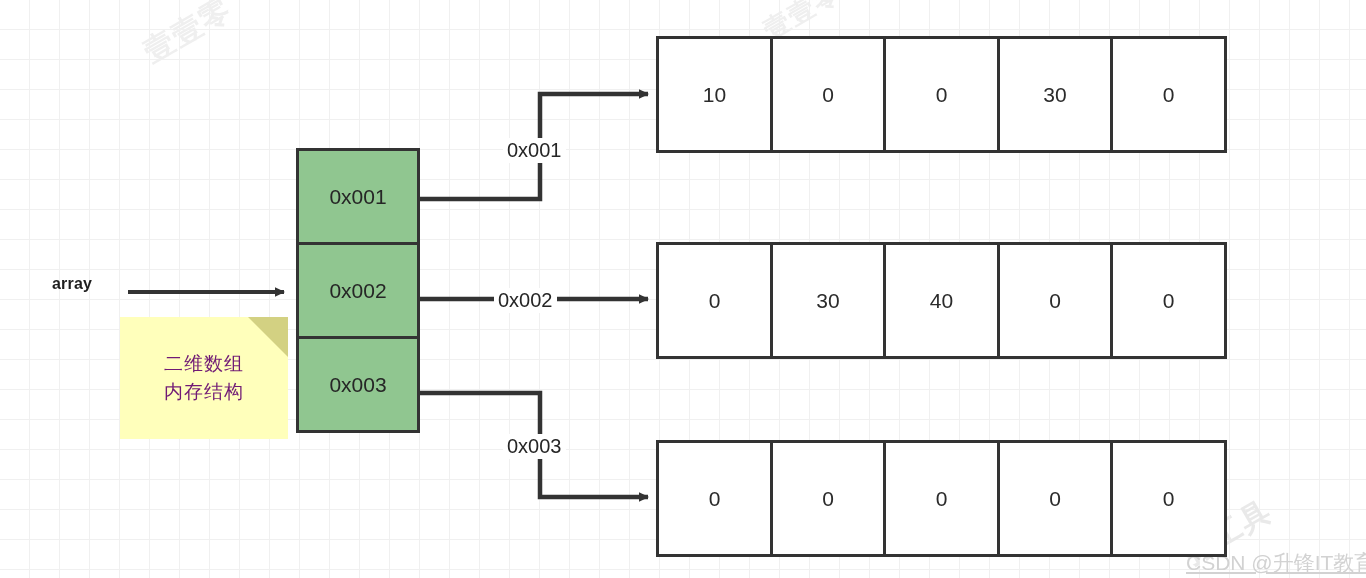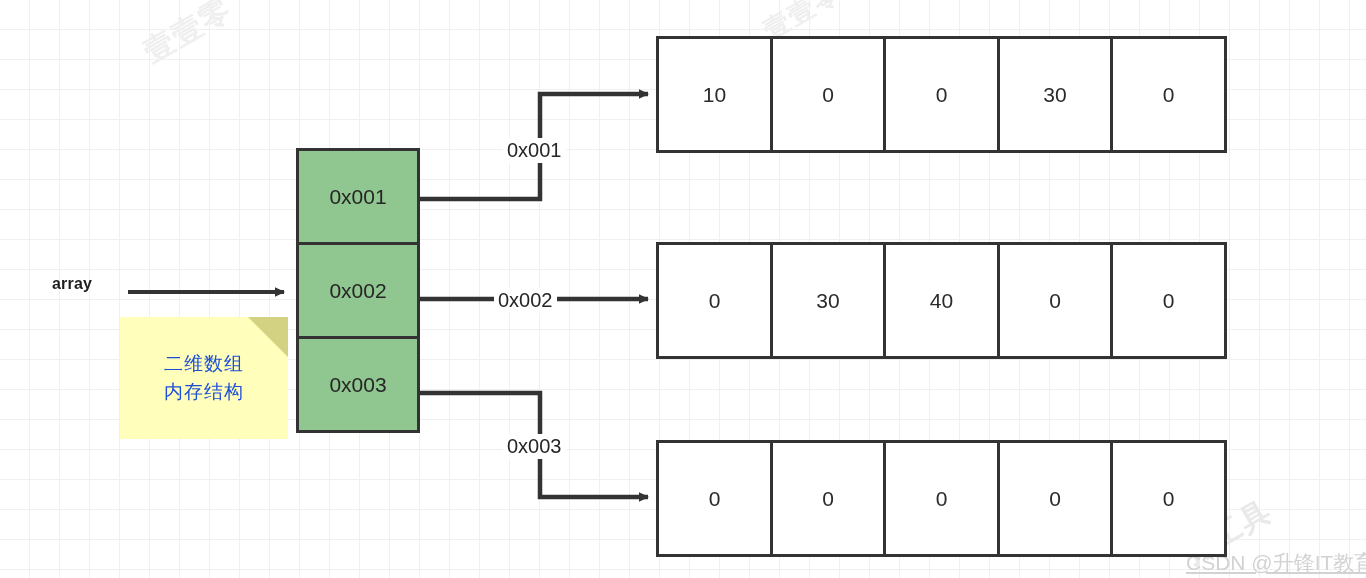--- a/index.html
+++ b/index.html
@@ -93,21 +93,21 @@
     width: 168px;
     height: 122px;
     background: #ffffbb;
     box-sizing: border-box;
     display: flex;
     flex-direction: column;
     align-items: center;
     justify-content: center;
     font-size: 19px;
     line-height: 1.45;
-    color: #1d4ed8;
+    color: #701a75;
     letter-spacing: 1px;
   }
   .sticky .fold {
     position: absolute;
     right: 0;
     top: 0;
     width: 0;
     height: 0;
     border-top: 40px solid #d3d182;
     border-left: 40px solid transparent;

